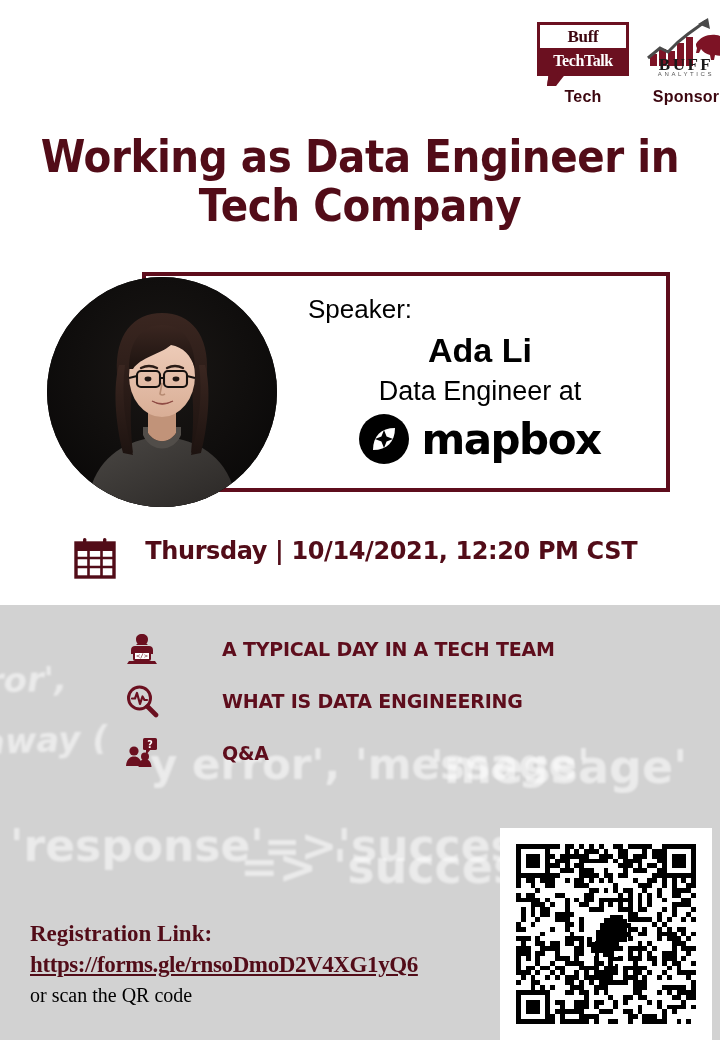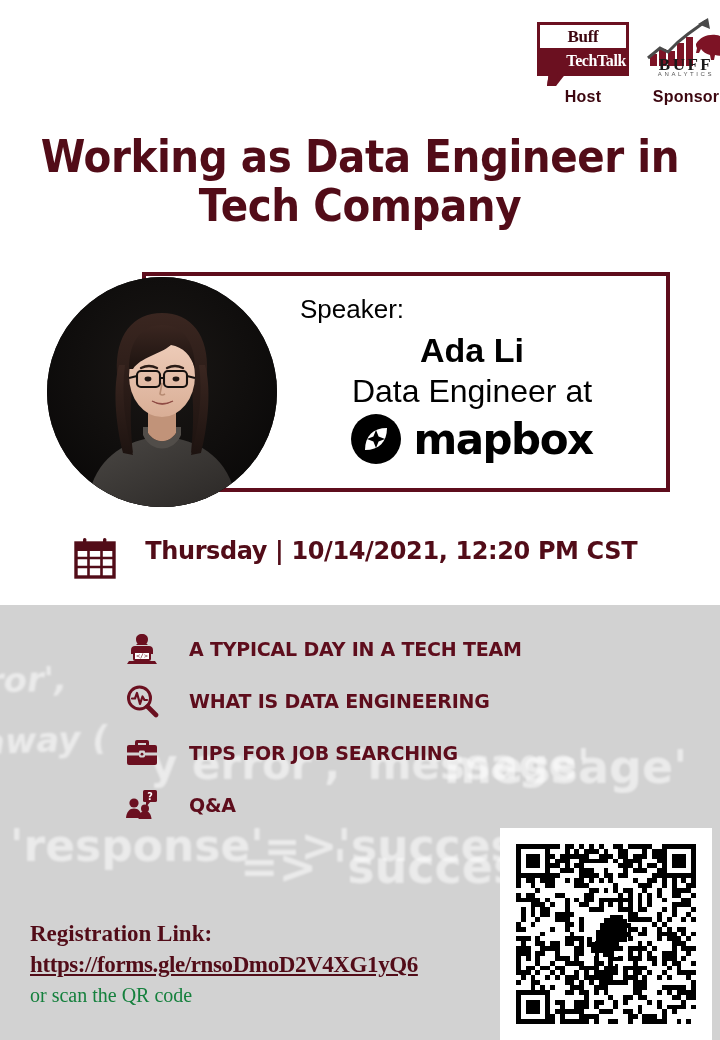--- a/index.html
+++ b/index.html
@@ -52,21 +52,20 @@
   }
   .bubble-bot {
     height: 25px;
     background: #6b1020;
     color: #ffffff;
     font-size: 16px;
     font-weight: bold;
     line-height: 25px;
     letter-spacing: -0.4px;
     font-family: "Liberation Serif", serif;
-    text-align: right;
   }
   .bubble-tail {
     position: absolute;
     left: 8px;
     bottom: -13px;
     width: 0; height: 0;
     border-left: 9px solid #6b1020;
     border-right: 9px solid transparent;
     border-top: 14px solid #6b1020;
     border-bottom: 0;
@@ -106,29 +105,29 @@
     left: 142px;
     top: 272px;
     width: 528px;
     height: 220px;
     border: 4px solid #5e0d1c;
     box-sizing: border-box;
     background: #ffffff;
   }
   .speaker-inner {
     position: absolute;
-    left: 144px;
+    left: 152px;
     top: 0;
     width: 364px;
     text-align: center;
     color: #000;
   }
   .sp-label  { font-size: 26px; line-height: 38px; margin-top: 14px; text-align: left; padding-left: 10px;}
   .sp-name   { font-size: 34px; font-weight: bold; line-height: 44px; }
-  .sp-role   { font-size: 32px; line-height: 38px; }
+  .sp-role   { font-size: 27px; line-height: 38px; }
 
   .mapbox-logo {
     display: flex;
     align-items: center;
     justify-content: center;
     gap: 12px;
     margin-top: 4px;
   }
   .mapbox-word {
     font-size: 42px;
@@ -202,21 +201,21 @@
   }
   .agenda-icon {
     width: 40px;
     height: 40px;
     display: flex;
     align-items: center;
     justify-content: center;
     flex: 0 0 40px;
   }
   .agenda-label {
-    margin-left: 27px;
+    margin-left: 60px;
     font-size: 19px;
     font-weight: bold;
     color: #5e0d1c;
     font-family: "DejaVu Sans", sans-serif;
     letter-spacing: -0.2px;
   }
 
   
   .registration {
     position: absolute;
@@ -225,21 +224,21 @@
     width: 470px;
     color: #520c18;
     font-family: Liberation Serif, serif;
   }
   .reg-title { font-size: 23px; font-weight: bold; line-height: 31px; }
   .reg-url {
     font-size: 23px; font-weight: bold; line-height: 31px;
     text-decoration: underline; color: #520c18; display: block;
     letter-spacing: -0.4px;
   }
-  .reg-sub { font-size: 20px; line-height: 30px; color: #15803d; }
+  .reg-sub { font-size: 20px; line-height: 30px; color: #000000; }
 
   
   .qr-wrap {
     position: absolute;
     left: 500px; top: 828px;
     width: 212px; height: 212px;
     background: #ffffff;
     display: flex; align-items: center; justify-content: center;
   }
 </style>
@@ -247,21 +246,21 @@
 <body>
 
 <div class="header-logos">
 
   <div class="logo-block logo-host">
     <div class="bubble">
       <div class="bubble-top">Buff</div>
       <div class="bubble-bot">TechTalk</div>
       <div class="bubble-tail"></div>
     </div>
-    <div class="logo-caption">Host</div>
+    <div class="logo-caption">Tech</div>
   </div>
 
   <div class="logo-block logo-spons">
     <div class="buff-analytics">
       <svg viewBox="0 0 104 58" width="104" height="58">
 
         <g fill="#7d1325">
           <rect x="16" y="36" width="7" height="12"></rect>
           <rect x="25" y="31" width="7" height="17"></rect>
           <rect x="34" y="33" width="7" height="15"></rect>
@@ -405,32 +404,20 @@
         <svg width="34" height="34" viewBox="0 0 34 34">
           <circle cx="14.5" cy="14" r="11" fill="none" stroke="#6b1020" stroke-width="3"></circle>
           <polyline points="7,14.5 10,14.5 12,9 15,20 17.5,12.5 19.5,16 22,16" fill="none" stroke="#6b1020" stroke-width="2.2" stroke-linejoin="round" stroke-linecap="round"></polyline>
           <line x1="22.5" y1="22.5" x2="31" y2="31" stroke="#6b1020" stroke-width="4.6" stroke-linecap="round"></line>
         </svg>
       </span>
       <span class="agenda-label">WHAT IS DATA ENGINEERING</span>
     </div>
 
 
-    <div class="agenda-item">
-      <span class="agenda-icon">
-        <svg width="34" height="34" viewBox="0 0 34 34" fill="#6b1020">
-          <path d="M12 4h10a2 2 0 0 1 2 2v3h-3V7h-8v2h-3V6a2 2 0 0 1 2-2z"></path>
-          <rect x="2" y="9" width="30" height="20" rx="2"></rect>
-          <rect x="2" y="16.5" width="30" height="3" fill="#d2d2d2"></rect>
-          <rect x="14" y="14.5" width="6" height="7" rx="1.4" fill="#d2d2d2"></rect>
-          <rect x="15.6" y="16.8" width="2.8" height="2.8" rx="1.4" fill="#6b1020"></rect>
-        </svg>
-      </span>
-      <span class="agenda-label">TIPS FOR JOB SEARCHING</span>
-    </div>
 
     <div class="agenda-item">
       <span class="agenda-icon">
         <svg width="34" height="34" viewBox="0 0 34 34" fill="#6b1020">
           <rect x="18" y="2" width="14" height="12" rx="1.6"></rect>
           <polygon points="21,13 21,19 26,13"></polygon>
           <text x="25" y="11.6" text-anchor="middle" font-family="DejaVu Sans, sans-serif" font-size="9.6" font-weight="bold" fill="#fff">?</text>
           <circle cx="9" cy="15" r="4.6"></circle>
           <path d="M1 30c.5-6.4 3.6-9.6 8-9.6s7.5 3.2 8 9.6z"></path>
           <circle cx="20" cy="20.5" r="4"></circle>

